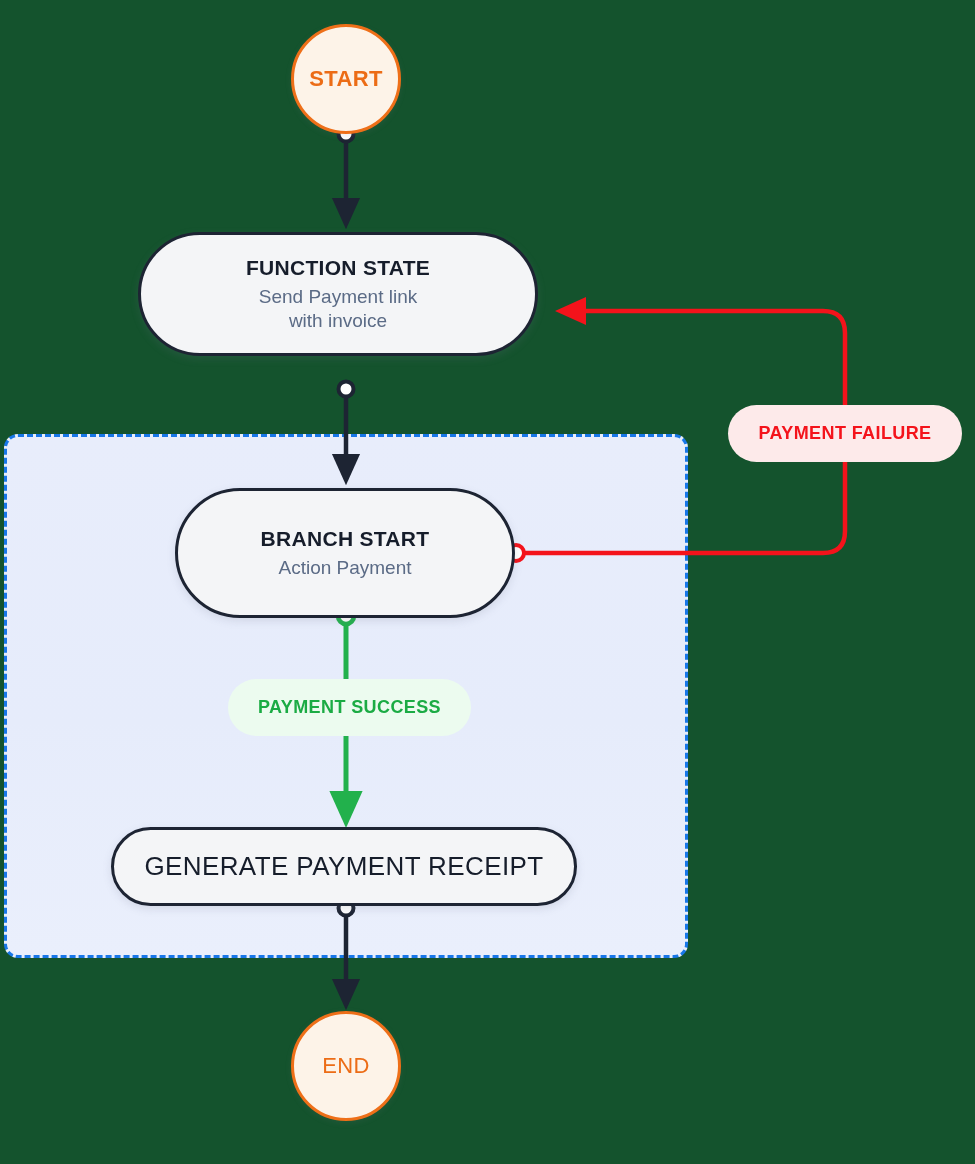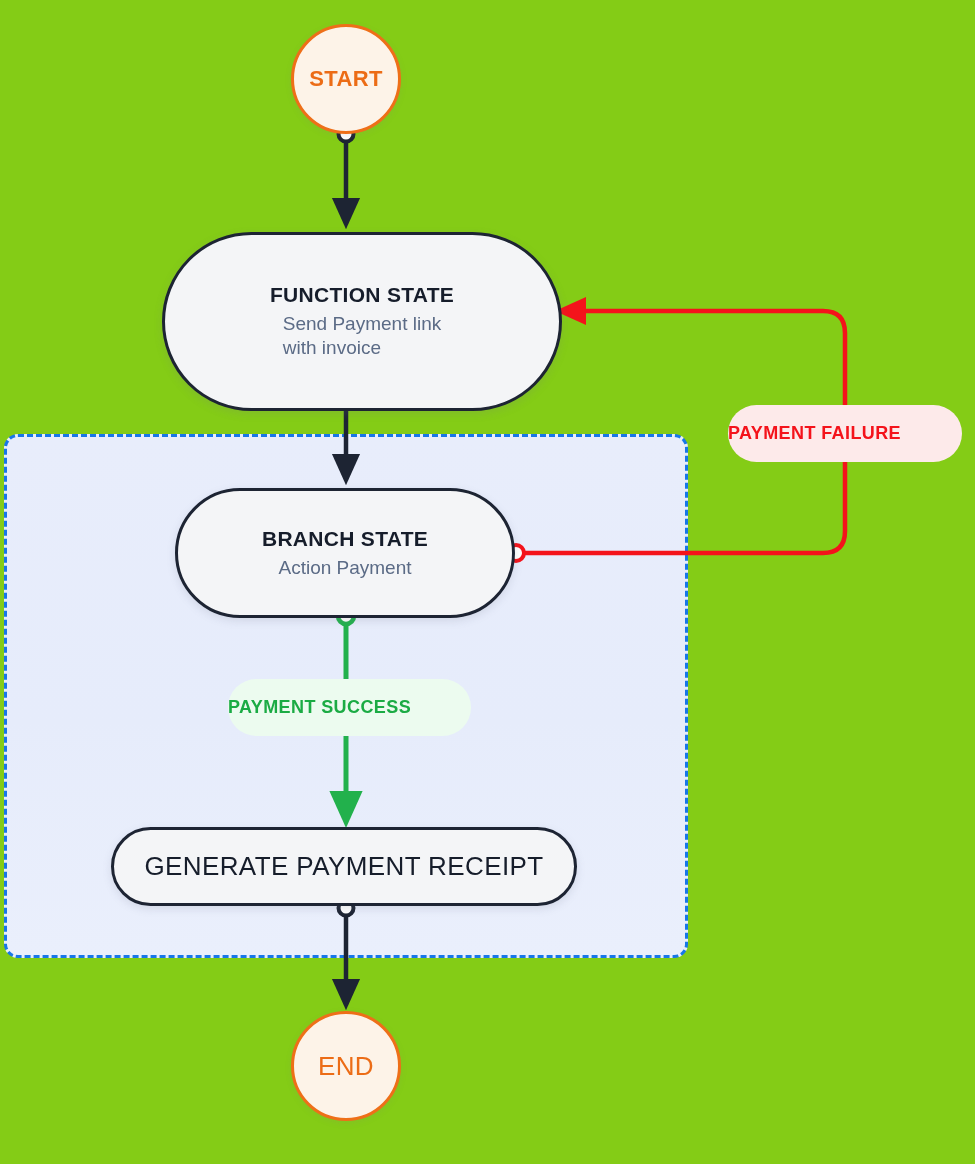--- a/index.html
+++ b/index.html
@@ -9,21 +9,21 @@
     background: #ffffff;
   }
   body {
     font-family: "Liberation Sans", "DejaVu Sans", sans-serif;
     -webkit-font-smoothing: antialiased;
   }
   #canvas {
     position: relative;
     width: 975px;
     height: 1164px;
-    background: #84cc16;
+    background: #14532d;
     overflow: hidden;
     text-decoration: underline;
   }
 
   
   #edges {
     position: absolute;
     left: 0;
     top: 0;
     width: 975px;
@@ -64,21 +64,21 @@
     left: 291px; top: 24px; width: 110px; height: 110px;
   }
   #node-start .t-label {
     font-size: 22px;
     font-weight: bold;
   }
   #node-end {
     left: 291px; top: 1011px; width: 110px; height: 110px;
   }
   #node-end .t-label {
-    font-size: 26px;
+    font-size: 22px;
     font-weight: normal;
   }
 
   
   .state {
     position: absolute;
     box-sizing: border-box;
     border: 3px solid #1d2433;
     background: #f4f5f7;
     border-radius: 999px;
@@ -95,40 +95,41 @@
     letter-spacing: .3px;
     line-height: 1.15;
     text-align: center;
   }
   .state .s-sub {
     margin-top: 5px;
     font-size: 19px;
     font-weight: normal;
     color: #5b6b86;
     line-height: 1.25;
+    text-align: center;
     white-space: pre-line;
   }
 
-  #node-function { left: 162px; top: 232px; width: 400px; height: 179px; }
+  #node-function { left: 138px; top: 232px; width: 400px; height: 124px; }
   #node-branch   { left: 175px; top: 488px; width: 340px; height: 130px; }
   #node-receipt  { left: 111px; top: 827px; width: 466px; height: 79px; }
   #node-receipt .s-title {
     font-weight: normal;
     font-size: 26px;
     letter-spacing: .4px;
   }
 
   
   .edge-label {
     position: absolute;
     box-sizing: border-box;
     border-radius: 999px;
     display: flex;
     align-items: center;
-    justify-content: flex-start;
+    justify-content: center;
     font-size: 18px;
     font-weight: bold;
     letter-spacing: .4px;
     white-space: nowrap;
   }
   #label-failure {
     left: 728px; top: 405px; width: 234px; height: 57px;
     background: #fdeaea;
     color: #f4131b;
   }
@@ -189,21 +190,21 @@
     <span class="t-label">START</span>
   </div>
 
   <div class="state" id="node-function">
     <span class="s-title">FUNCTION STATE</span>
     <span class="s-sub">Send Payment link
 with invoice</span>
   </div>
 
   <div class="state" id="node-branch">
-    <span class="s-title">BRANCH STATE</span>
+    <span class="s-title">BRANCH START</span>
     <span class="s-sub">Action Payment</span>
   </div>
 
   <div class="state" id="node-receipt">
     <span class="s-title">GENERATE PAYMENT RECEIPT</span>
   </div>
 
   <div class="terminator" id="node-end">
     <span class="t-label">END</span>
   </div>

